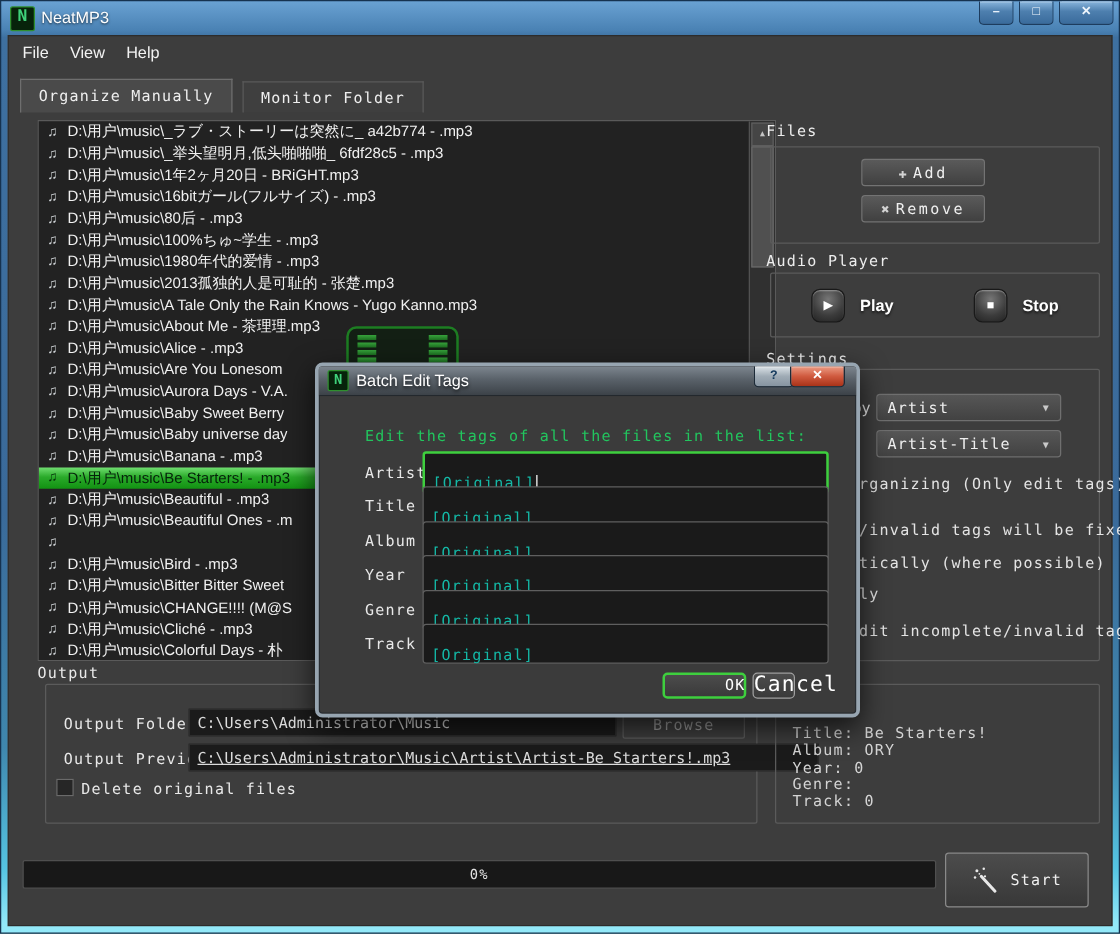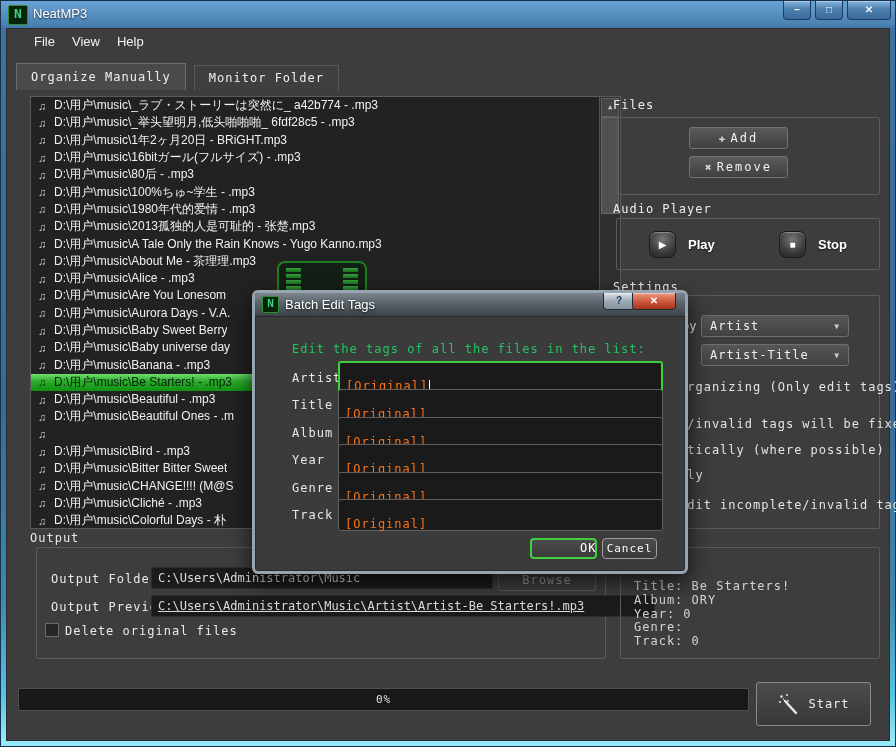--- a/index.html
+++ b/index.html
@@ -32,21 +32,21 @@
     box-shadow:inset 0 1px 0 rgba(255,255,255,.35);cursor:default;
   }
   .win-btn.min,.win-btn.max{width:26px;}
   .win-btn.close{width:42px;}
 
   
   .client{
     position:absolute;left:6px;right:6px;top:28px;bottom:6px;
     background:#3d3d3d;box-shadow:inset 0 0 0 1px #2c2c2c;
   }
-  .menu-bar{position:absolute;left:0;top:0;right:0;height:27px;display:flex;align-items:center;padding-left:28px;gap:17px;}
+  .menu-bar{position:absolute;left:0;top:0;right:0;height:27px;display:flex;align-items:center;padding-left:12px;gap:17px;}
   .menu-item{color:#f2f2f2;font-size:13px;}
 
   .tab-bar{position:absolute;left:10px;top:35px;display:flex;align-items:flex-end;gap:8px;}
   .tab{
     height:24px;padding:0 14px;display:flex;align-items:center;
     background:#3f3f3f;border:1px solid #5a5a5a;border-bottom:none;
     color:#efefef;font-size:12px;letter-spacing:1px;
   }
   .tab.active{height:26px;background:#4a4a4a;border-color:#6e6e6e;}
 
@@ -154,35 +154,35 @@
     text-align:center;font:bold 10px/15px "Liberation Sans",sans-serif;box-shadow:inset 0 1px 0 rgba(255,255,255,.4);}
   .dlg-btn.help{right:50px;width:30px;background:linear-gradient(180deg,#dde4e9,#9fabb5 50%,#8removed);
     background:linear-gradient(180deg,#dde4e9,#9fabb5 50%,#8694a1);color:#14395c;}
   .dlg-btn.close{right:9px;width:42px;background:linear-gradient(180deg,#ec9d85,#d05a3f 50%,#a93218);color:#fff;}
   .dlg-message{position:absolute;left:37px;top:49px;color:#22c55e;font-size:12px;letter-spacing:1px;}
   .dlg-fields{position:absolute;left:37px;top:74px;width:371px;}
   .f-row{display:flex;align-items:center;height:21px;margin-bottom:6.5px;}
   .f-label{width:46px;color:#e8e8e8;font-size:12px;letter-spacing:1px;flex-shrink:0;}
   .f-input{
     flex:1;height:21px;box-sizing:border-box;background:#1a1a1a;border:1px solid #5f5f5f;border-radius:3px;
-    color:#f97316;font-size:12px;line-height:19px;padding:15px 6px;letter-spacing:1px;
+    color:#14b8a6;font-size:12px;line-height:19px;padding:15px 6px;letter-spacing:1px;
   }
   .f-input.focused{border:2px solid #3ecf3e;line-height:17px;}
   .caret{display:none;width:1px;height:12px;background:#fff;vertical-align:-2px;margin-left:1px;}
   .f-input.focused .caret{display:inline-block;}
   .dlg-actions{position:absolute;top:245px;left:0;width:430px;height:21px;}
   .dlg-ok{
     position:absolute;left:275px;width:67px;height:21px;box-sizing:border-box;
     background:linear-gradient(180deg,#4c4c4c,#3a3a3a);border:2px solid #3ecf3e;border-radius:4px;
     color:#fff;font-size:12px;text-align:center;line-height:17px;letter-spacing:1px;padding-left:48px;
   }
   .dlg-cancel{
-    position:absolute;left:347px;width:55px;height:21px;box-sizing:border-box;
+    position:absolute;left:347px;width:34px;height:21px;box-sizing:border-box;
     background:linear-gradient(180deg,#4c4c4c,#3a3a3a);border:1px solid #a0a0a0;border-radius:4px;
-    color:#fff;font-size:11px;text-align:center;line-height:19px;letter-spacing:1px;
+    color:#fff;font-size:17px;text-align:center;line-height:19px;letter-spacing:1px;
   }
 </style>
 </head>
 <body>
 
 <div class="frame">
   <div class="titlebar">
     <div class="app-icon">N</div>
     <div class="app-title">NeatMP3</div>
     <div class="win-controls">

